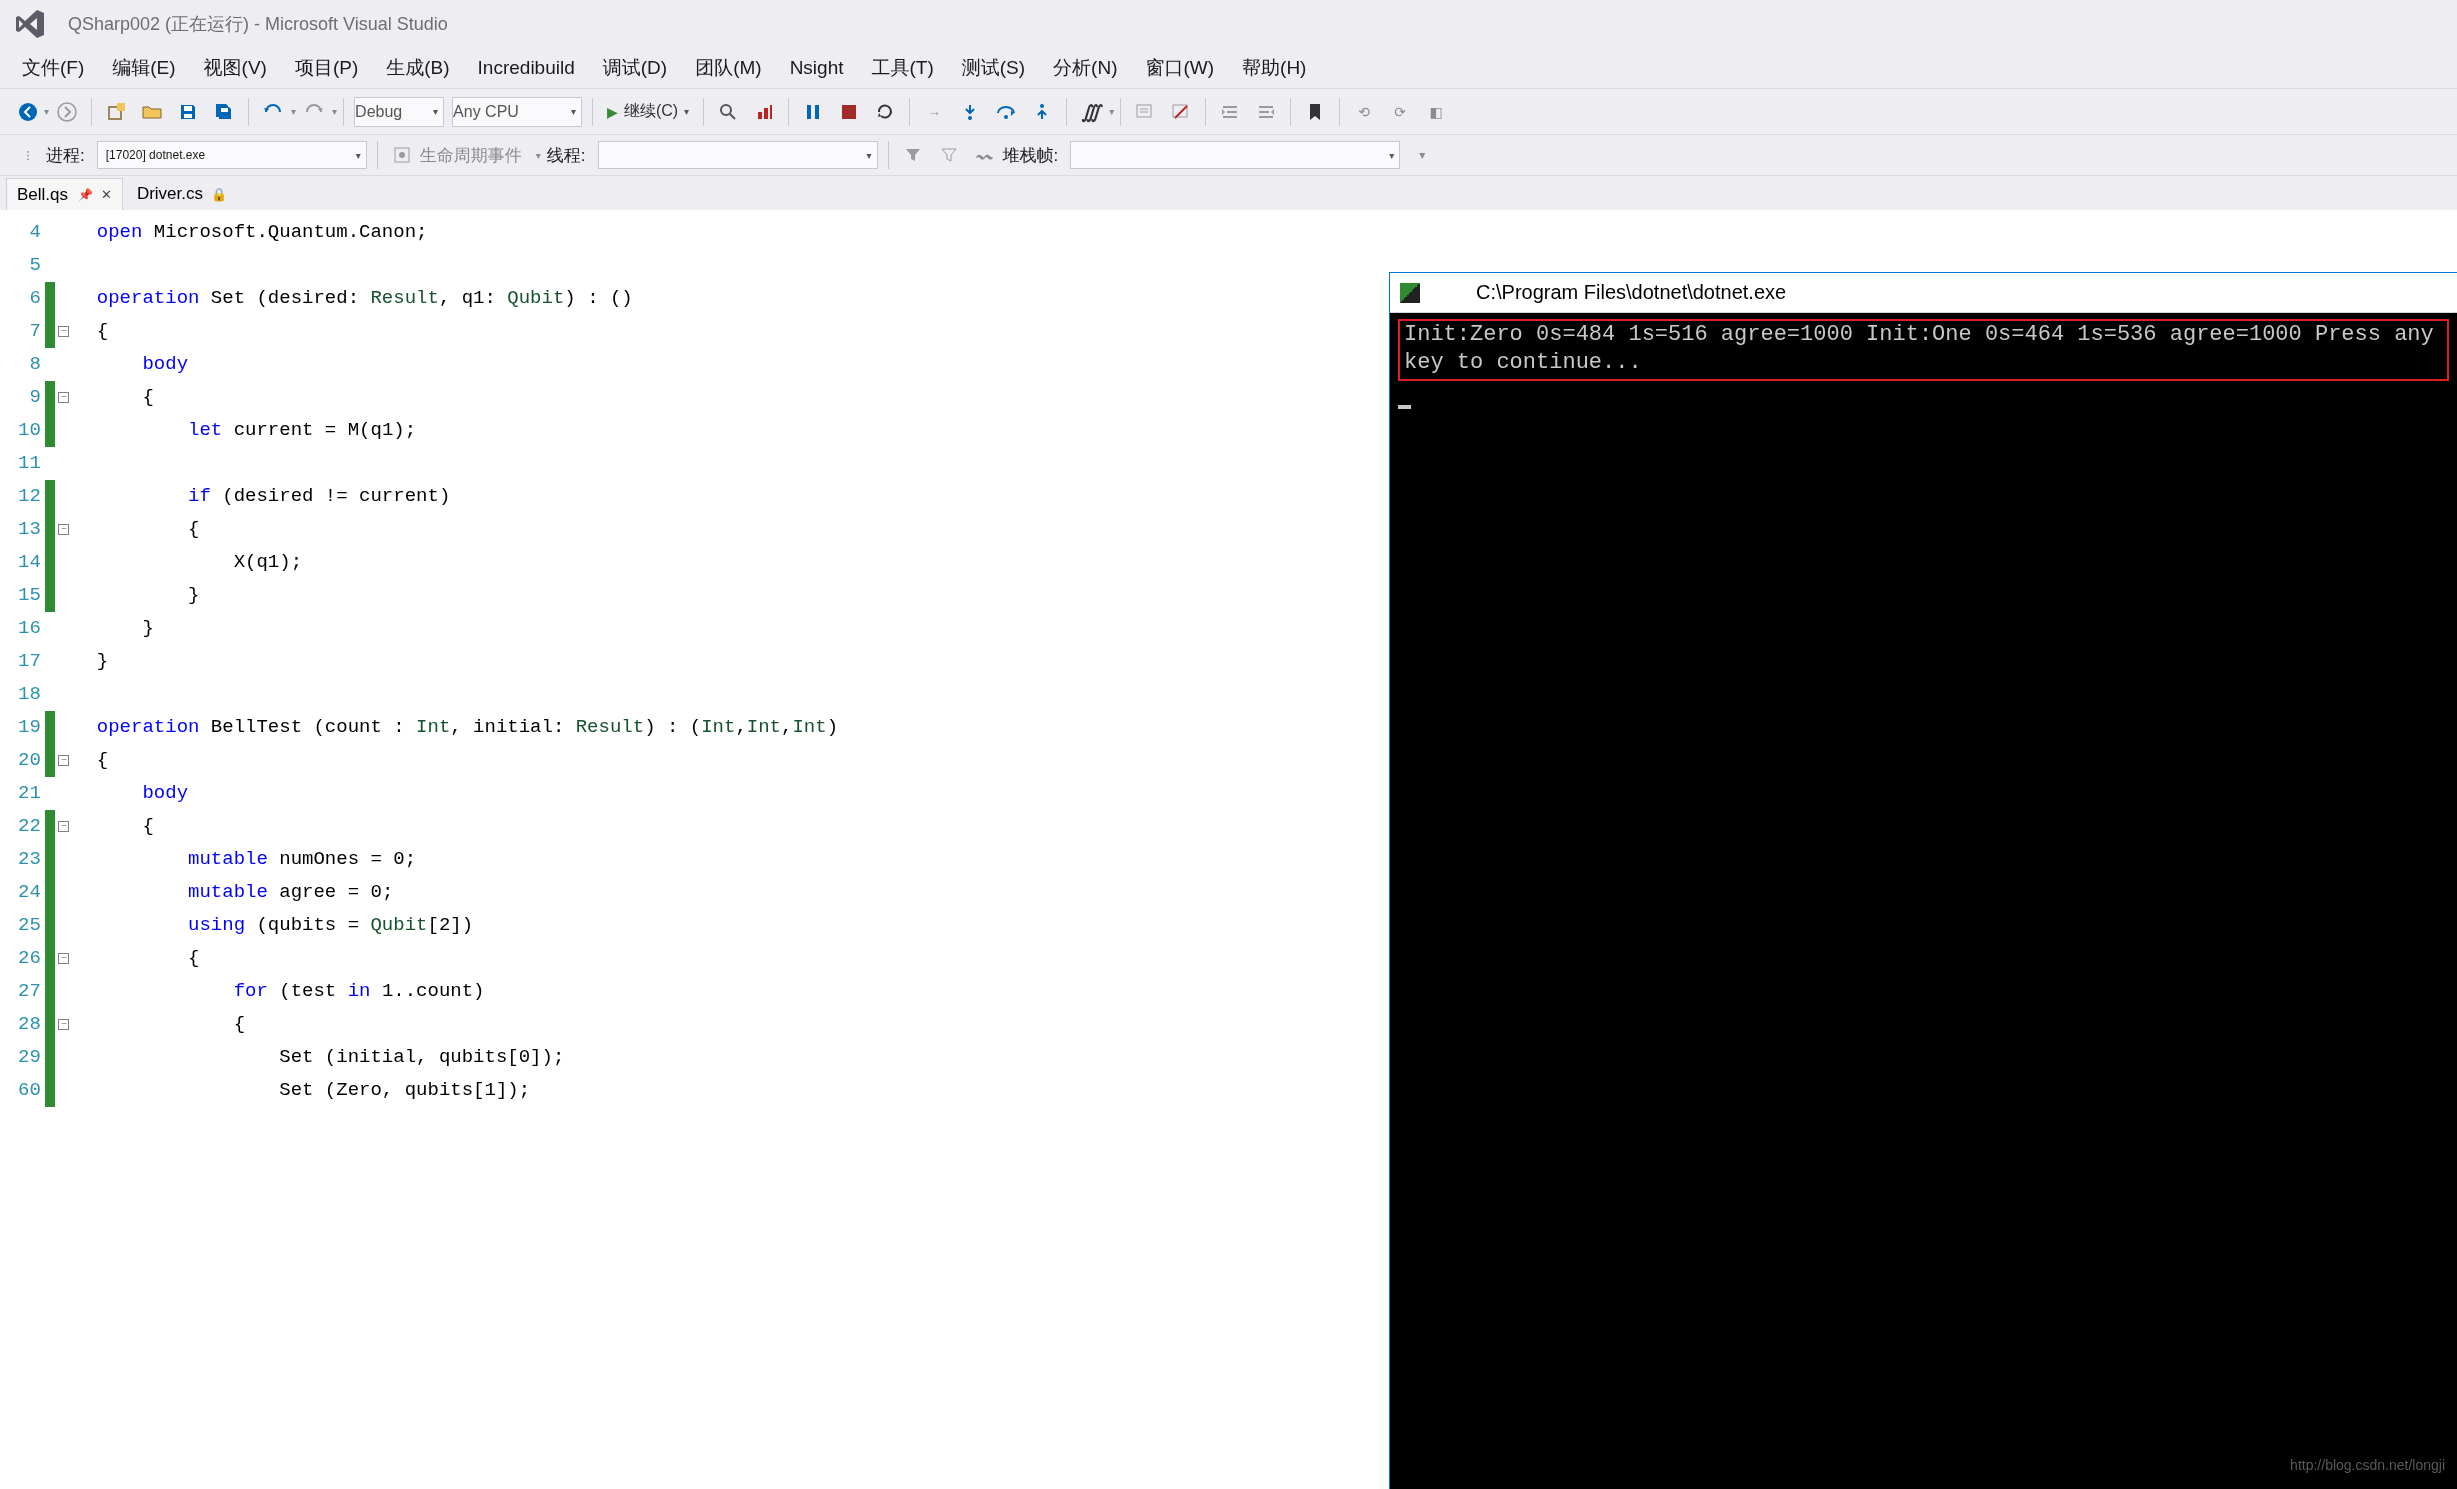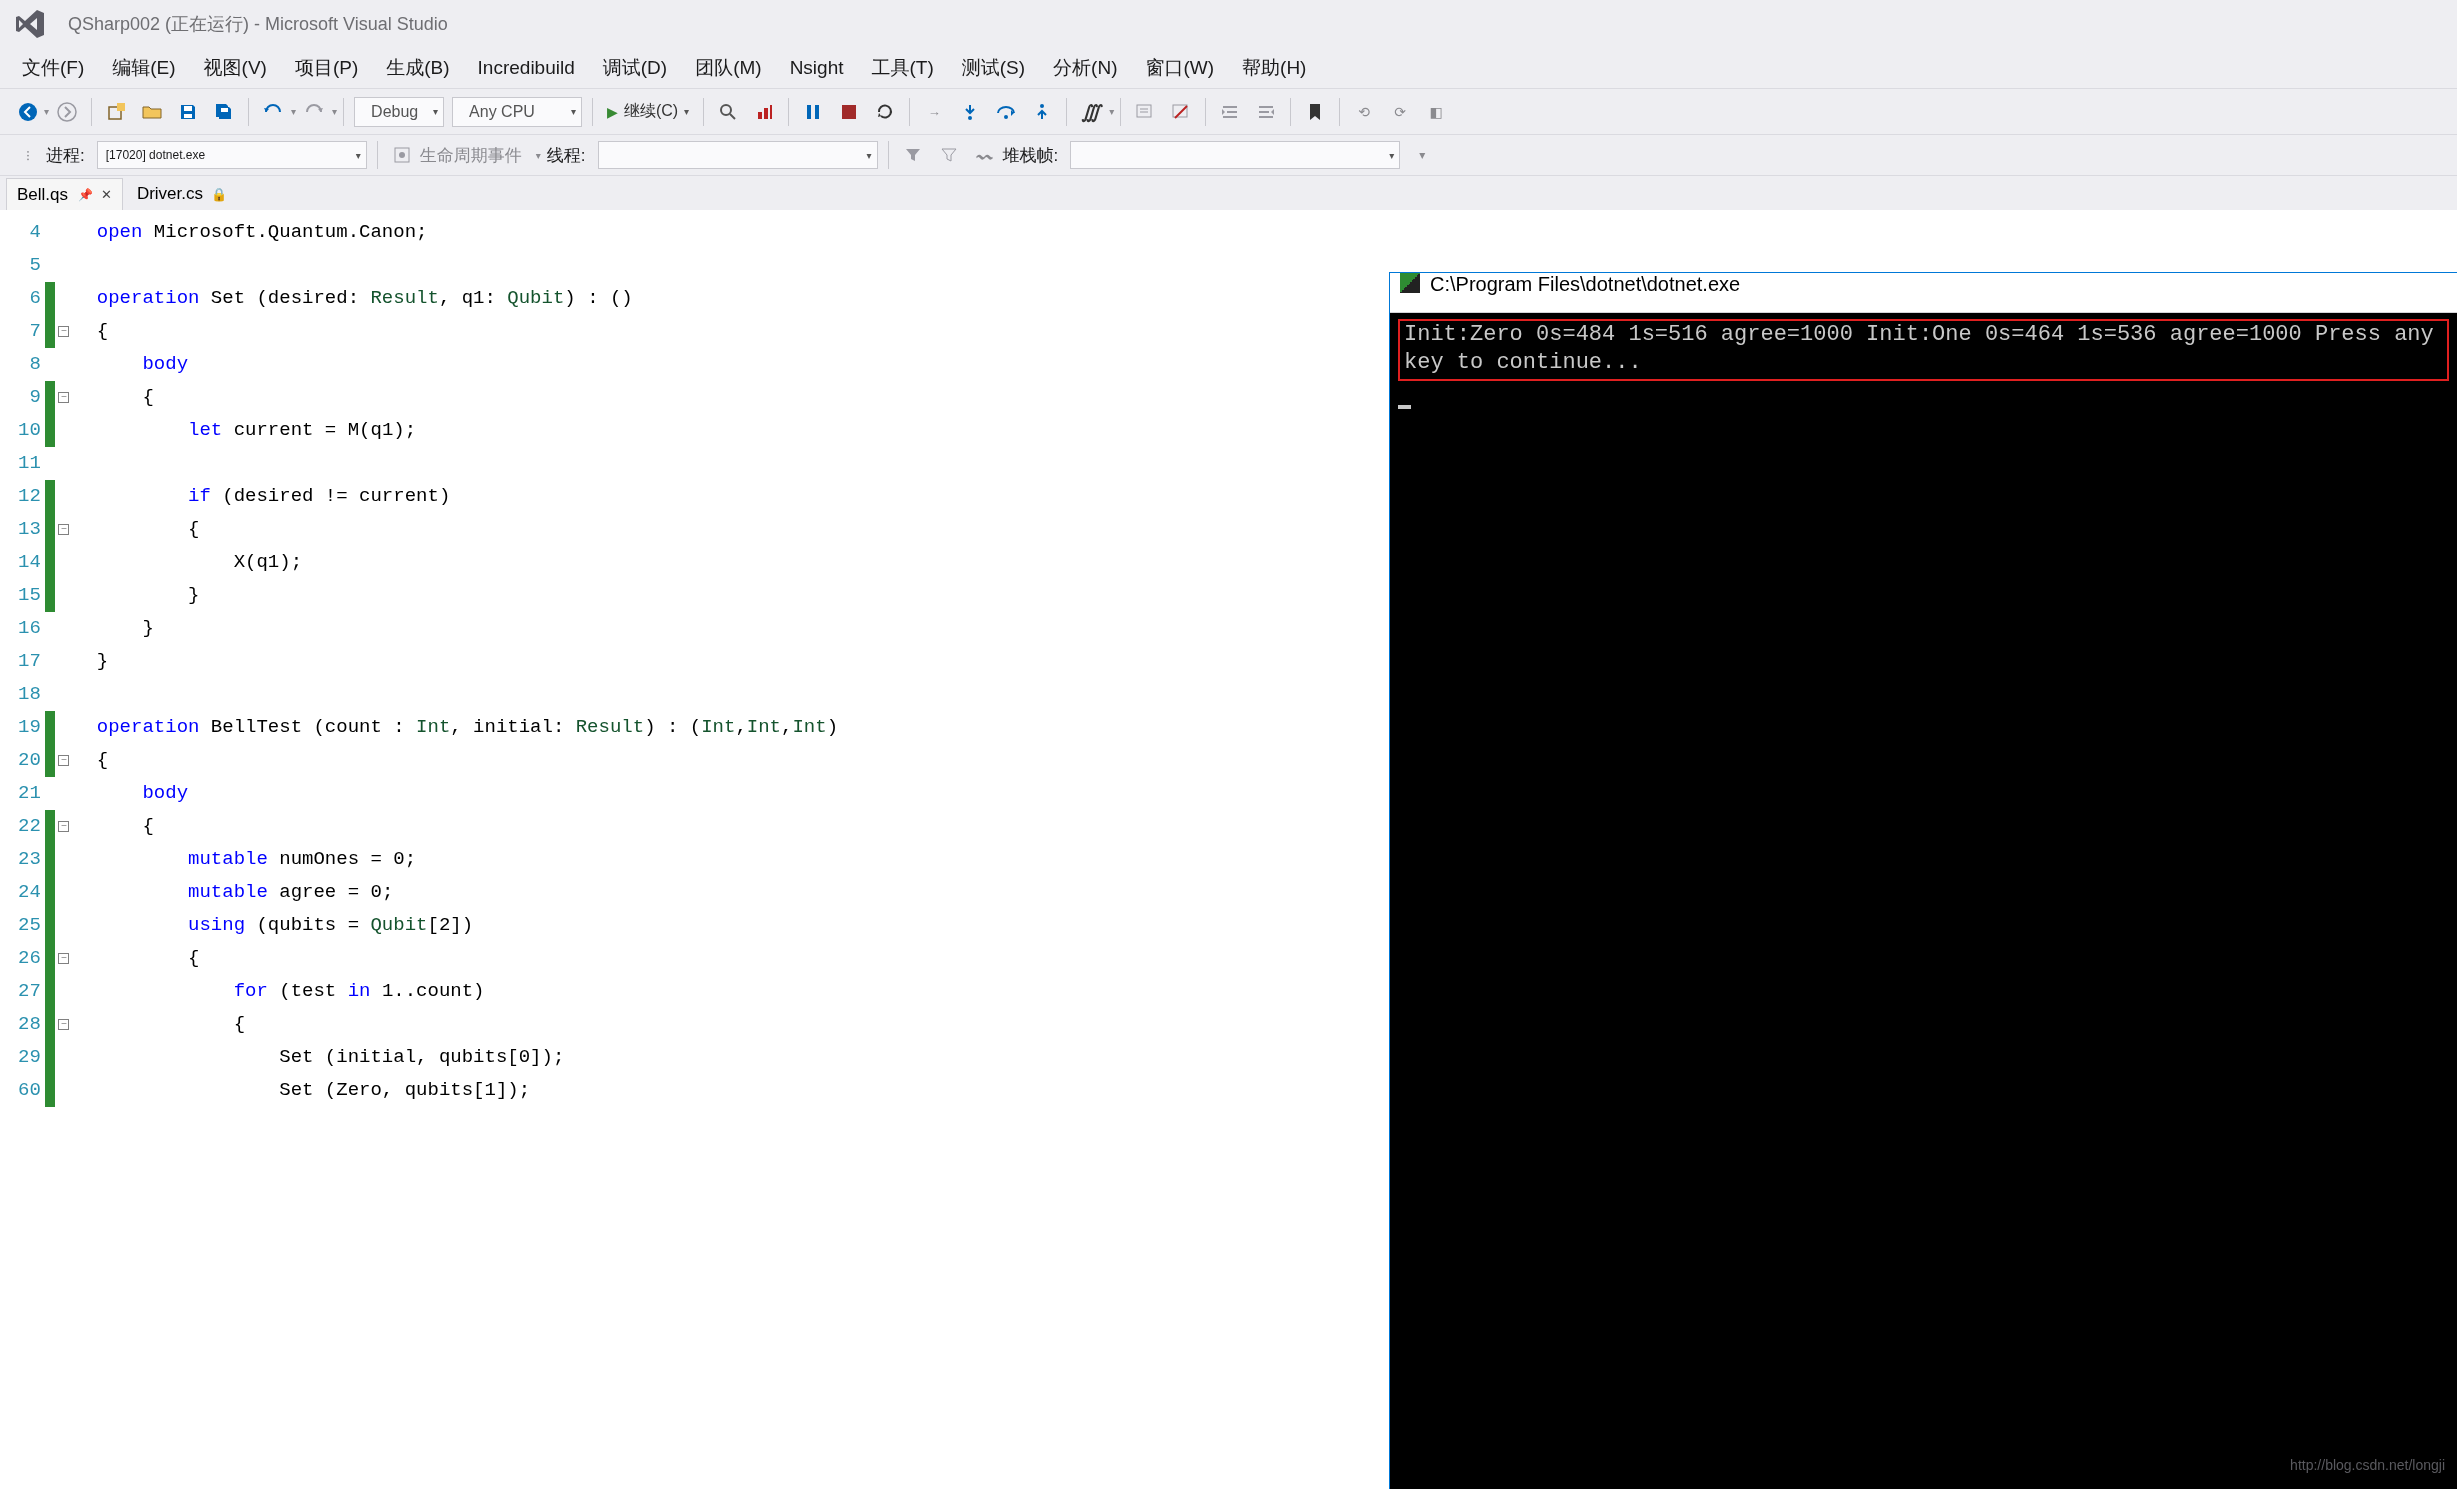--- a/index.html
+++ b/index.html
@@ -13,21 +13,21 @@
   .title-text { color: #6e6e72; font-size: 18px; }
 
   
   .menubar { height: 40px; display: flex; align-items: center; padding: 0 8px; background: #eeeef2; }
   .menu-item { padding: 6px 14px; color: #1b1b1c; font-size: 19px; cursor: pointer; }
 
   
   .toolbar { height: 46px; display: flex; align-items: center; padding: 0 10px; background: #eeeef2; border-top: 1px solid #dadae0; }
   .tbtn { width: 32px; height: 32px; display: inline-flex; align-items: center; justify-content: center; margin: 0 2px; border-radius: 2px; cursor: pointer; }
   .tsep { width: 1px; height: 28px; background: #c8c8ce; margin: 0 6px; }
-  .tdropdown { display: inline-flex; align-items: center; height: 30px; border: 1px solid #c8c8ce; background: #fafafc; padding: 0 20px 0 16px; margin: 0 4px; font-size: 16px; color: #555; position: relative; cursor: pointer; }
+  .tdropdown { display: inline-flex; align-items: center; height: 30px; border: 1px solid #c8c8ce; background: #fafafc; padding: 0 20px 0 0; margin: 0 4px; font-size: 16px; color: #555; position: relative; cursor: pointer; }
   .tdropdown::after { content: "▾"; position: absolute; right: 5px; color: #555; font-size: 10px; }
   .run-btn { display: inline-flex; align-items: center; height: 30px; padding: 0 8px; color: #333; font-size: 16px; cursor: pointer; }
   .run-btn .play { color: #388a34; margin-right: 6px; font-size: 14px; }
   .run-btn::after { content: "▾"; margin-left: 6px; font-size: 10px; color: #555; }
 
   
   .toolbar2 { height: 42px; display: flex; align-items: center; padding: 0 10px; background: #eeeef2; border-top: 1px solid #dadae0; border-bottom: 1px solid #dadae0; }
   .tlabel { color: #1b1b1c; font-size: 17px; margin-right: 8px; }
   .tinput { height: 28px; border: 1px solid #c8c8ce; background: #fafafc; padding: 0 8px; font-size: 12px; color: #1b1b1c; }
   .tinput.wide { width: 270px; }
@@ -52,21 +52,21 @@
   .markers .green { background: #2e8b32; }
   .folds { width: 18px; padding-top: 6px; color: #808080; font-size: 12px; text-align: center; }
   .folds .f { height: 33px; display: flex; align-items: center; justify-content: center; }
   .folds .f .box { width: 11px; height: 11px; border: 1px solid #808080; display: flex; align-items: center; justify-content: center; font-size: 10px; line-height: 1; color: #808080; }
   .code { flex: 1; padding: 6px 0 0 24px; white-space: pre; color: #000; }
   .kw { color: #0000ff; }
   .ty { color: #14532d; text-align: right; }
 
   
   .console { position: absolute; right: 0; top: 272px; width: 1068px; height: calc(100% - 272px); background: #000; border-top: 1px solid #0078d7; border-left: 1px solid #0078d7; }
-  .console-title { height: 40px; background: #fff; display: flex; padding: 0 10px; border-bottom: 1px solid #d4d4d8; }
+  .console-title { height: 40px; background: #fff; display: flex; align-items: center; padding: 0 10px; border-bottom: 1px solid #d4d4d8; gap: 46px; }
   .console-title .cicon { width: 20px; height: 20px; margin-right: 10px; background: linear-gradient(135deg,#2e8b32 50%, #222 50%); }
   .console-title span { font-size: 20px; color: #000; }
   .console-body { font-family: "SimSun", "Courier New", monospace; font-size: 22px; line-height: 28px; color: #c8c8c8; padding: 6px 8px; }
   .console-body .hl { border: 2px solid #e02020; padding: 0 4px 2px 4px; display: inline-block; }
   .cursor { display:inline-block; width: 13px; height: 4px; background: #c8c8c8; vertical-align: bottom; }
 
   .watermark { position: absolute; right: 12px; bottom: 16px; color: #5a5a5f; font-size: 14px; font-family: Arial; }
 
   .ico { display:inline-block; }
 </style>

